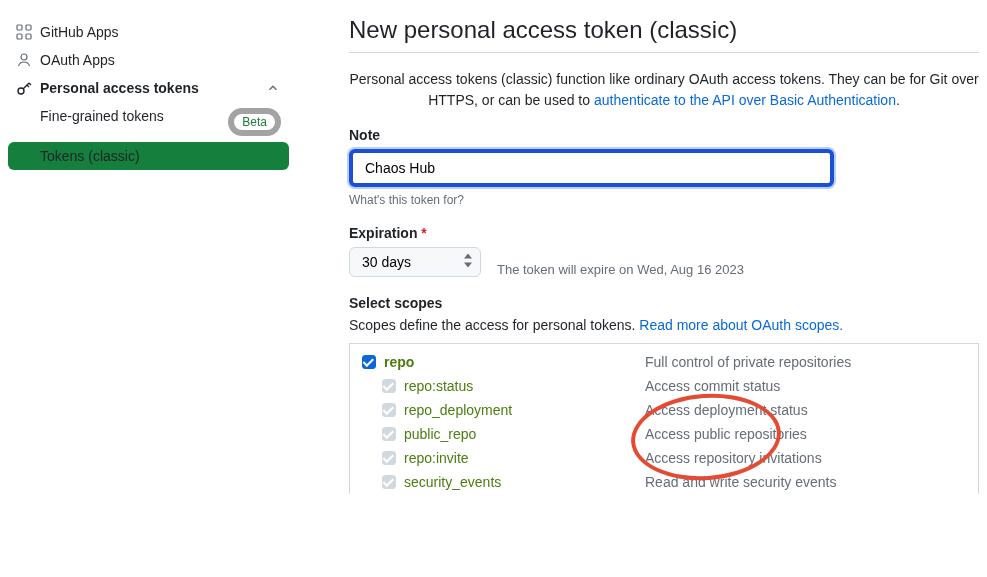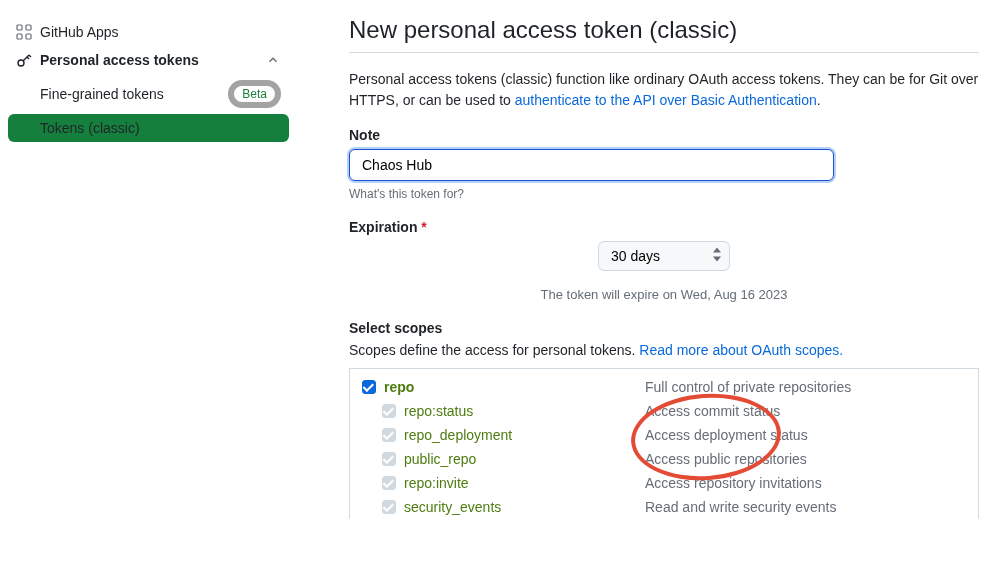--- a/index.html
+++ b/index.html
@@ -23,21 +23,21 @@
       border-radius: 6px;
       color: #1f2328;
       gap: 8px;
     }
     .nav-item.bold { font-weight: 600; }
     .nav-item .spacer { flex: 1; }
     .nav-icon { width: 16px; height: 16px; display: inline-flex; align-items: center; justify-content: center; }
     .subnav { margin-left: 0; }
     .sub-item {
       display: flex;
-      align-items: center;
+      align-items: flex-start;
       padding: 6px 8px 6px 32px;
       border-radius: 6px;
       color: #1f2328;
     }
     .sub-item.active { background: #15803d; }
     .sub-item .spacer { flex: 1; }
     .badge-beta {
       border: 6px solid #a3a3a3;
       color: #1a7f37;
       border-radius: 999px;
@@ -60,53 +60,53 @@
       color: #1f2328;
       padding-bottom: 8px;
       border-bottom: 1px solid #d1d9e0;
       margin-bottom: 16px;
     }
     .desc {
       font-size: 14px;
       color: #1f2328;
       margin-bottom: 16px;
       line-height: 1.5;
+      text-align: center;
     }
     .desc a, .link {
       color: #0969da;
       text-decoration: none;
     }
     .form-label {
       font-weight: 600;
       font-size: 14px;
       margin-bottom: 6px;
       display: block;
     }
     .required { color: #cf222e; }
     .text-input {
       width: 485px;
       padding: 7px 12px;
       font-size: 14px;
-      border: 1px solid #1d4ed8;
+      border: 4px solid #1d4ed8;
       border-radius: 6px;
       outline: none;
       box-shadow: 0 0 0 2px rgba(9,105,218,.3);
       margin-bottom: 6px;
     }
     .hint {
       font-size: 12px;
       color: #656d76;
       margin-bottom: 18px;
     }
     .exp-row {
       display: flex;
-      align-items: center;
+      align-items: flex-end;
       gap: 16px;
       margin-bottom: 18px;
-      flex-direction: column;
     }
     .select-wrap {
       position: relative;
       display: inline-block;
     }
     .select {
       width: 132px;
       padding: 6px 28px 6px 12px;
       font-size: 14px;
       border: 1px solid #d1d9e0;
@@ -208,20 +208,29 @@
   <div class="nav-item">
     <span class="nav-icon">
       <svg width="16" height="16" viewBox="0 0 16 16" fill="none" stroke="#656d76" stroke-width="1.2">
           <rect x="1" y="1" width="5" height="5" rx="1"></rect>
           <rect x="10" y="1" width="5" height="5" rx="1"></rect>
           <rect x="1" y="10" width="5" height="5" rx="1"></rect>
           <rect x="10" y="10" width="5" height="5" rx="1"></rect>
         </svg>
     </span>
     <span>GitHub Apps</span>
+  </div>
+  <div class="nav-item">
+    <span class="nav-icon">
+      <svg width="16" height="16" viewBox="0 0 16 16" fill="none" stroke="#656d76" stroke-width="1.2">
+          <circle cx="8" cy="5" r="3"></circle>
+          <path d="M2.5 14c1-3 4-4 5.5-4s4.5 1 5.5 4"></path>
+        </svg>
+    </span>
+    <span>OAuth Apps</span>
   </div>
   <div class="nav-item bold">
     <span class="nav-icon">
       <svg width="16" height="16" viewBox="0 0 16 16" fill="none" stroke="#1f2328" stroke-width="1.4">
           <circle cx="5" cy="11" r="3"></circle>
           <path d="M7 9l6-6m-2 2l2 2m0-4l2 2"></path>
         </svg>
     </span>
     <span>Personal access tokens</span>
     <span class="spacer"></span>

